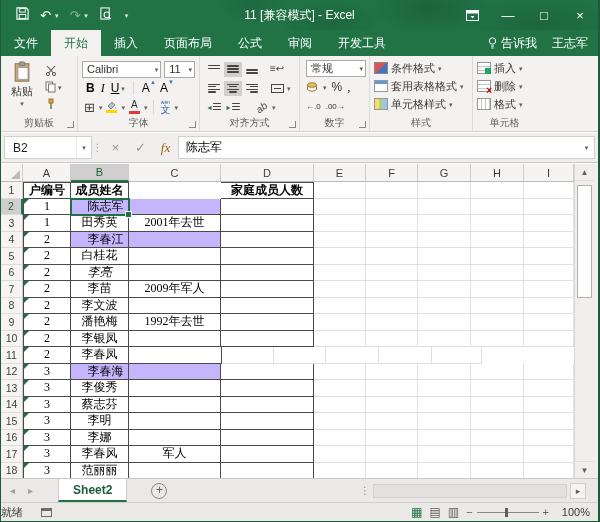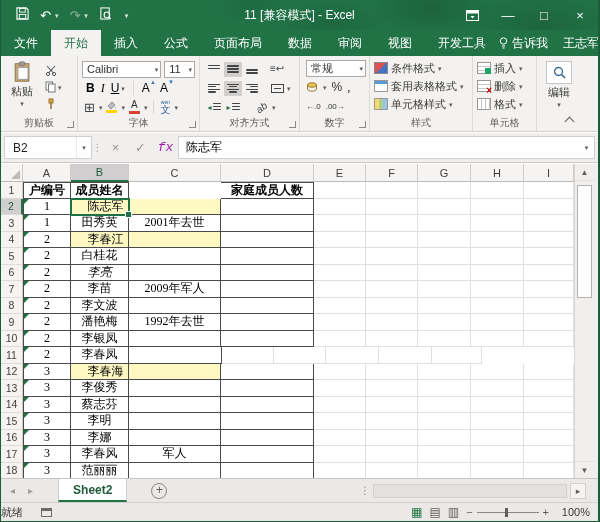--- a/index.html
+++ b/index.html
@@ -97,41 +97,41 @@
   .editlbl{text-align:center;font-size:11px;color:#3b3a39;}
   .editdd{text-align:center;margin-top:1px;}
   .chev{position:absolute;right:8px;bottom:6px;width:7px;height:7px;border-top:1.5px solid #605e5c;border-left:1.5px solid #605e5c;transform:rotate(45deg);}
   
   .fbar{position:absolute;top:133px;left:0;right:0;height:30px;background:#f0efed;border-bottom:1px solid #c9c7c5;display:flex;align-items:stretch;}
   .namebox{width:88px;background:#fff;border:1px solid #d2d0ce;margin:3px 0 3px 3px;display:flex;align-items:center;padding-left:8px;font-size:12px;color:#201f1e;}
   .nb-dd{margin-left:auto;width:15px;align-self:stretch;display:flex;align-items:center;justify-content:center;border-left:1px solid #eceae8;}
   .fsplit{width:11px;display:flex;align-items:center;justify-content:center;color:#a19f9d;font-size:10px;}
   .fbtns{display:flex;align-items:center;}
   .fbtn{width:25px;text-align:center;color:#979593;font-size:13px;}
-  .fxbtn{font-family:Liberation Mono, monospace;font-style:italic;color:#a21caf;}
+  .fxbtn{font-family:Liberation Serif, serif;font-style:italic;color:#a16207;}
   .ffield{flex:1;background:#fff;border:1px solid #d2d0ce;border-right:none;margin:3px 0;display:flex;align-items:center;padding-left:7px;font-family:"Liberation Serif","DejaVu Serif",serif;font-size:12px;color:#000;}
   .fdd{width:16px;background:#fff;border:1px solid #d2d0ce;border-left:none;margin:3px 3px 3px 0;display:flex;align-items:center;justify-content:center;}
   
   .grid{position:absolute;top:164px;left:0;width:573px;height:315px;background:#fff;}
   .colrow{display:flex;height:18px;background:#f5f4f2;}
   .corner{width:22px;flex:none;border-right:1px solid #cfcdcb;border-bottom:1px solid #bdbbb9;position:relative;}
   .corner:after{content:'';position:absolute;right:2px;bottom:2px;border-left:9px solid transparent;border-bottom:9px solid #bdbbb9;}
   .colh{flex:none;display:flex;align-items:center;justify-content:center;font-size:11px;color:#3f3e3d;border-right:1px solid #cfcdcb;border-bottom:1px solid #bdbbb9;}
   .colh.sel{background:#d0cece;border-bottom:2px solid #217346;color:#1d5c3b;}
   .grow{display:flex;height:16.5px;}
   .rowh{width:22px;flex:none;background:#f5f4f2;border-right:1px solid #cfcdcb;border-bottom:1px solid #dedcda;display:flex;align-items:center;justify-content:center;font-size:10.5px;color:#3f3e3d;}
   .rowh.sel{background:#d0cece;border-right:2px solid #217346;color:#1d5c3b;}
   .cell{flex:none;display:flex;align-items:center;justify-content:center;position:relative;overflow:visible;white-space:nowrap;
         font-family:"Liberation Serif","DejaVu Serif",serif;font-size:12px;color:#000;
         border-right:1px solid #e2e0de;border-bottom:1px solid #e2e0de;background:#fff;}
   .cell.tbl{border-right:1px solid #4a4a4a;border-bottom:1px solid #4a4a4a;}
   .cell.lb{border-left:1px solid #4a4a4a;}
   .cell.tb{border-top:1px solid #4a4a4a;}
   .cell.hdr{font-weight:bold;}
-  .cell.pink{background:#fef9c3;padding-left:12px;}
+  .cell.pink{background:#c4b5fd;padding-left:12px;}
   .tri{position:absolute;left:0;top:0;width:0;height:0;border-top:5px solid #1e7145;border-right:5px solid transparent;}
   .selbox{position:absolute;left:69px;top:34px;width:60px;height:18px;border:2px solid #1e7145;pointer-events:none;z-index:5;}
   .selbox:after{content:'';position:absolute;right:-4px;bottom:-4px;width:5px;height:5px;background:#1e7145;border:1px solid #fff;}
   
   .vscroll{position:absolute;left:573px;top:164px;width:20px;height:314px;background:#f0efed;border-left:1px solid #d8d6d4;}
   .varrow{position:absolute;left:0;right:0;height:17px;display:flex;align-items:center;justify-content:center;color:#605e5c;font-size:8px;background:#f0efed;border-bottom:1px solid #e1dfdd;}
   .varrow.bottom{bottom:0;top:auto;border-top:1px solid #e1dfdd;border-bottom:none;}
   .vthumb{position:absolute;left:2px;right:2px;top:21px;height:113px;background:#fdfdfd;border:1px solid #b3b1af;}
   .vfill{position:absolute;left:593px;top:164px;width:5px;height:314px;background:#f0efed;}
   
@@ -202,25 +202,23 @@
       <span class="wbtn">□</span>
       <span class="wbtn">×</span>
     </div>
   </div>
 
   <div class="tabrow">
     <div id="tab-strip" style="display:flex;align-items:stretch">
         <div class="tab">文件</div>
         <div class="tab active">开始</div>
         <div class="tab">插入</div>
+        <div class="tab">页面布局</div>
         <div class="tab">公式</div>
-        <div class="tab">页面布局</div>
-        <div class="tab">数据</div>
         <div class="tab">审阅</div>
-        <div class="tab">视图</div>
         <div class="tab">开发工具</div>
       </div>
     <div class="rightcluster">
       <span class="rc-item">
         <svg width="9" height="12" viewBox="0 0 9 12">
             <circle cx="4.5" cy="4" r="3.2" fill="none" stroke="#fff" stroke-width="1"></circle>
             <line x1="3" y1="9" x2="6" y2="9" stroke="#fff"></line>
             <line x1="3.4" y1="11" x2="5.6" y2="11" stroke="#fff"></line>
           </svg>
         <span>告诉我</span>
@@ -451,31 +449,20 @@
           </div>
           <div class="stack-btn">
             <span class="sic ic-fmt"></span>
             <span>格式</span>
             <span class="dd">▾</span>
           </div>
         </div>
       <div class="glabel">单元格</div>
     </div>
 
-    <div class="rgroup g-edit">
-      <div class="editbox">
-        <svg width="13" height="13" viewBox="0 0 13 13">
-            <circle cx="5.5" cy="5.5" r="4" fill="none" stroke="#3b6e91" stroke-width="1.4"></circle>
-            <line x1="8.6" y1="8.6" x2="12" y2="12" stroke="#3b6e91" stroke-width="1.6"></line>
-          </svg>
-      </div>
-      <div class="editlbl">编辑</div>
-      <div class="editdd dd" style="text-align:center">▾</div>
-      <span class="chev"></span>
-    </div>
   </div>
 
   <div class="fbar">
     <div class="namebox">
       <span>B2</span>
       <span class="nb-dd dd">▾</span>
     </div>
     <div class="fsplit">⋮</div>
     <div class="fbtns">
       <span class="fbtn">×</span>

